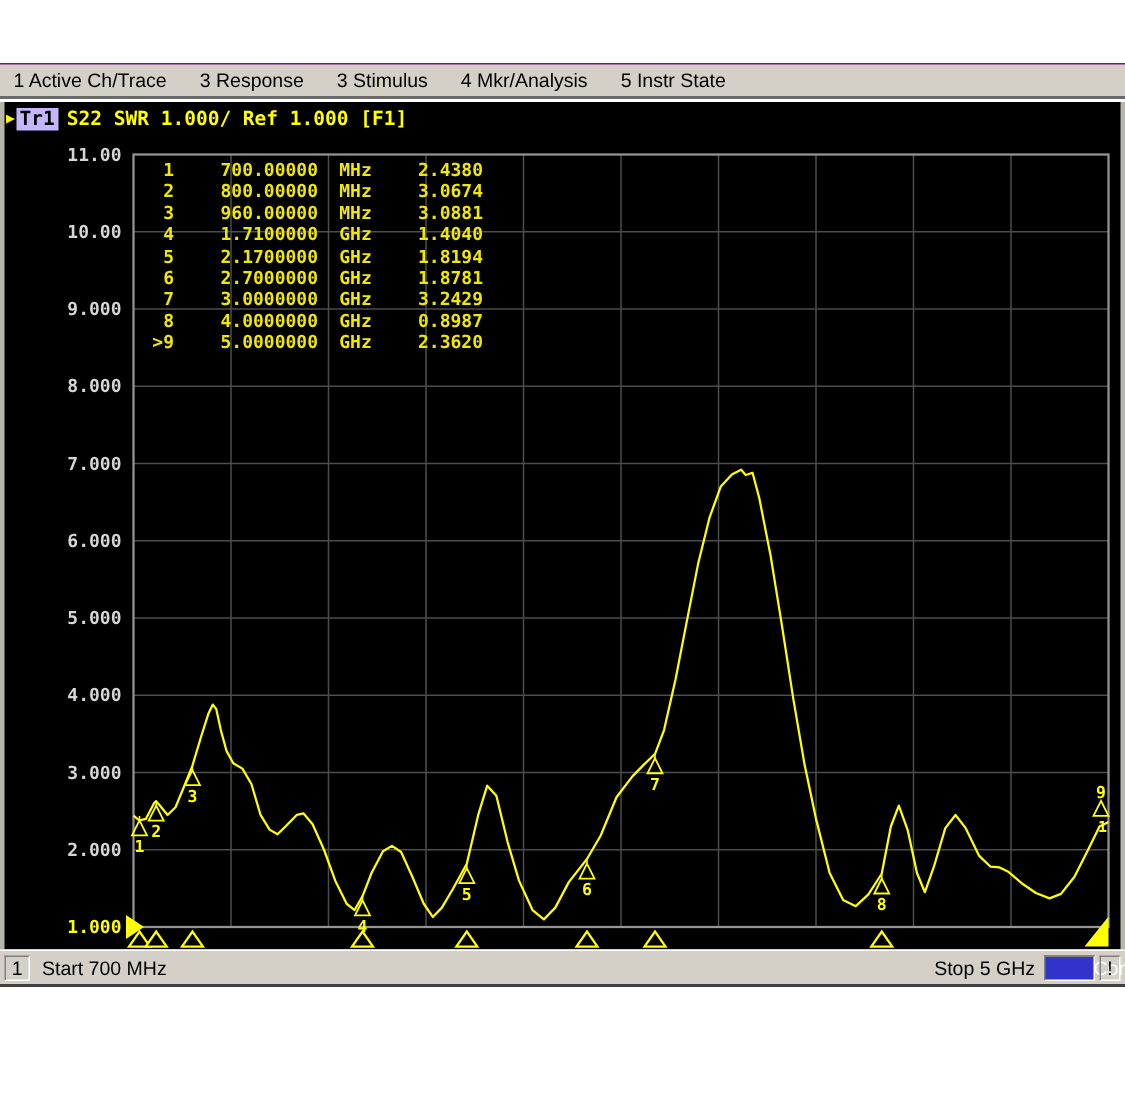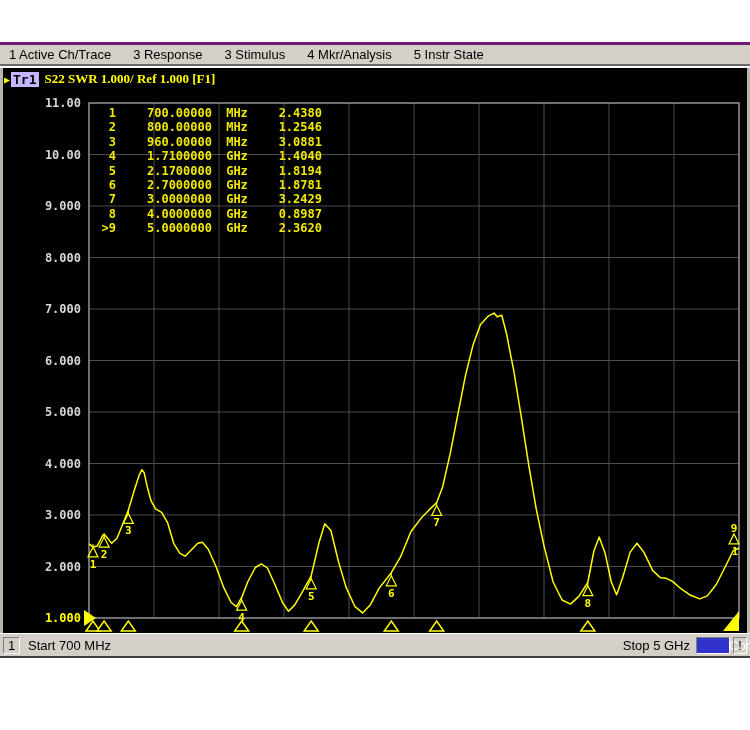--- a/index.html
+++ b/index.html
@@ -1,32 +1,32 @@
 <!DOCTYPE html>
 <html><head>
 <meta charset="utf-8">
 <style>
   html,body{margin:0;padding:0;background:#ffffff;}
   body{position:relative;width:750px;height:730px;overflow:hidden;
        font-family:"Liberation Sans",sans-serif;}
 
   
   .menubar{position:absolute;left:0;top:42px;width:750px;height:24px;
-    background:#d4d0c8;border-top:3px solid #701a75;border-bottom:2px solid #6a6a6a;
+    background:#d4d0c8;border-top:1px solid #701a75;border-bottom:2px solid #6a6a6a;
     display:flex;align-items:center;box-sizing:border-box;}
   .menubar .mitem{font-size:13px;color:#000;margin-left:9px;margin-right:13px;white-space:nowrap;cursor:default;}
 
   .screen{position:absolute;left:0;top:68px;width:750px;height:565px;background:#000;
     border-left:3px solid #b8b5ad;border-right:3px solid #b8b5ad;box-sizing:border-box;}
 
   .trace-header{position:absolute;left:4px;top:71px;height:16px;display:flex;align-items:center;
     font-family:"DejaVu Sans Mono",monospace;font-weight:bold;font-size:13px;white-space:pre;}
   .trace-header .arrow{color:#ffff00;font-size:10px;margin-right:1px;}
   .trace-header .trname{background:#c4b5fd;color:#000;padding:0 2px;}
-  .trace-header .trtext{color:#ffff00;margin-left:6px;font-family:Liberation Serif, serif;}
+  .trace-header .trtext{color:#ffff00;margin-left:6px;}
 
   
   .mkr-table{position:absolute;left:92px;top:106px;
     font-family:"DejaVu Sans Mono",monospace;font-weight:bold;font-size:12px;color:#f0e800;}
   .mkr-row{display:flex;height:14.4px;line-height:14.4px;white-space:pre;}
   .mkr-row .c-id{width:24px;text-align:right;}
   .mkr-row .c-f{width:96px;text-align:right;}
   .mkr-row .c-u{width:34px;text-align:center;margin-left:8px;}
   .mkr-row .c-v{width:58px;text-align:right;margin-left:10px;}
 
@@ -154,21 +154,21 @@
     <g>
       <text x="734" y="531.857" text-anchor="middle" font-size="11" font-weight="bold" fill="#ffff00">9</text>
       <polygon points="734,533.857 729,543.857 739,543.857" fill="none" stroke="#ffff00" stroke-width="1.2"></polygon>
       <text x="735" y="554.857" text-anchor="middle" font-size="10" font-weight="bold" fill="#ffff00">1</text>
     </g>
     <polygon points="723,631 739,631 739,611" fill="#ffff00"></polygon>
   </svg>
 
 <div class="mkr-table" id="mkrtable">
     <div class="mkr-row"><span class="c-id">1</span><span class="c-f">700.00000</span><span class="c-u">MHz</span><span class="c-v">2.4380</span></div>
-    <div class="mkr-row"><span class="c-id">2</span><span class="c-f">800.00000</span><span class="c-u">MHz</span><span class="c-v">1.2546</span></div>
+    <div class="mkr-row"><span class="c-id">2</span><span class="c-f">800.00000</span><span class="c-u">MHz</span><span class="c-v">3.0674</span></div>
     <div class="mkr-row"><span class="c-id">3</span><span class="c-f">960.00000</span><span class="c-u">MHz</span><span class="c-v">3.0881</span></div>
     <div class="mkr-row"><span class="c-id">4</span><span class="c-f">1.7100000</span><span class="c-u">GHz</span><span class="c-v">1.4040</span></div>
     <div class="mkr-row"><span class="c-id">5</span><span class="c-f">2.1700000</span><span class="c-u">GHz</span><span class="c-v">1.8194</span></div>
     <div class="mkr-row"><span class="c-id">6</span><span class="c-f">2.7000000</span><span class="c-u">GHz</span><span class="c-v">1.8781</span></div>
     <div class="mkr-row"><span class="c-id">7</span><span class="c-f">3.0000000</span><span class="c-u">GHz</span><span class="c-v">3.2429</span></div>
     <div class="mkr-row"><span class="c-id">8</span><span class="c-f">4.0000000</span><span class="c-u">GHz</span><span class="c-v">0.8987</span></div>
     <div class="mkr-row"><span class="c-id">&gt;9</span><span class="c-f">5.0000000</span><span class="c-u">GHz</span><span class="c-v">2.3620</span></div>
   </div>
 
 <div class="statusbar">

